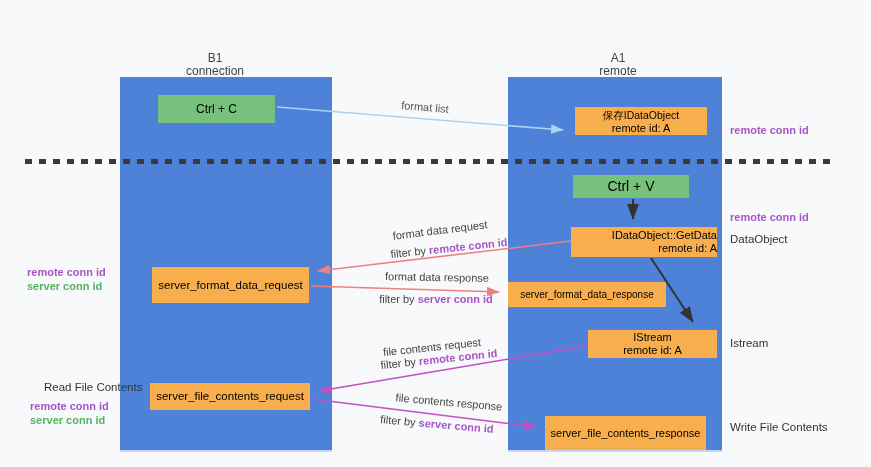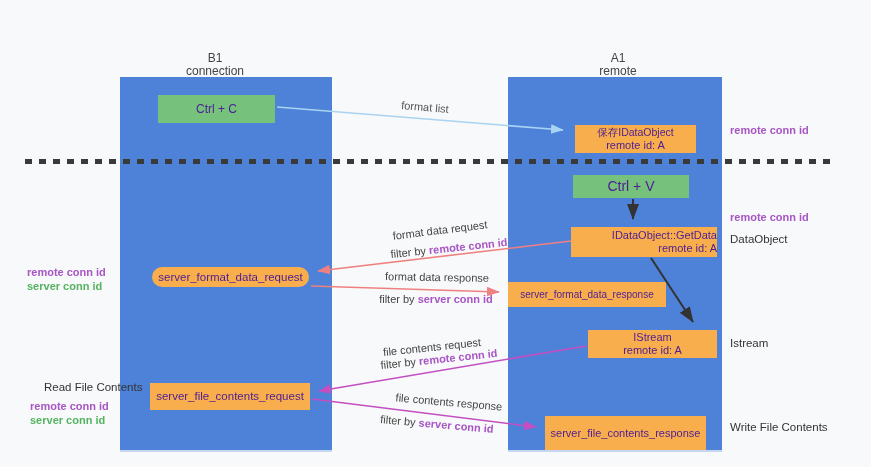--- a/index.html
+++ b/index.html
@@ -31,33 +31,33 @@
   .column.left  { left:120px; width:212px; }
   .column.right { left:508px; width:214px; }
 
   .dashes {
     position:absolute; left:25px; top:159px; width:810px; height:5px;
     background:repeating-linear-gradient(90deg,#3a3a3a 0 7px,transparent 7px 14px);
     z-index:2;
   }
 
   .node {
-    position:absolute; z-index:3; color:#4c1d95; text-align:center;
+    position:absolute; z-index:3; color:#000000; text-align:center;
     display:flex; flex-direction:column; justify-content:center;
     font-size:11.5px; line-height:13px;
   }
   .node.green  { background:#76c17c; }
   .node.orange { background:#f8ae4c; }
   .node .l2 { font-size:11px; }
 
   #node-ctrl-c   { left:158px; top:95px;  width:117px; height:28px; font-size:12px; }
-  #node-save     { left:575px; top:125px; width:121px; height:28px; font-size:10.5px; }
+  #node-save     { left:575px; top:107px; width:132px; height:28px; font-size:10.5px;justify-content:flex-end; }
   #node-ctrl-v   { left:573px; top:175px; width:116px; height:23px; font-size:14px; }
   #node-getdata  { left:571px; top:227px; width:146px; height:30px; font-size:11px;text-align:right; }
-  #node-fmt-req  { left:152px; top:267px; width:157px; height:20px;border-radius:13px; }
+  #node-fmt-req  { left:152px; top:267px; width:157px; height:36px; }
   #node-fmt-resp { left:508px; top:282px; width:158px; height:25px; font-size:10px; }
   #node-istream  { left:588px; top:330px; width:129px; height:28px; font-size:11px; }
   #node-file-req { left:150px; top:383px; width:160px; height:27px; }
   #node-file-resp{ left:545px; top:416px; width:161px; height:34px; font-size:11px; }
 
   svg.arrows { position:absolute; inset:0; z-index:4; pointer-events:none; }
 
   .side-label { position:absolute; z-index:5; font-size:11.5px; color:#333; white-space:nowrap; }
   .conn-id { font-size:11px; font-weight:bold; line-height:14px; white-space:nowrap; }
   .purple { color:#a855c5; }

